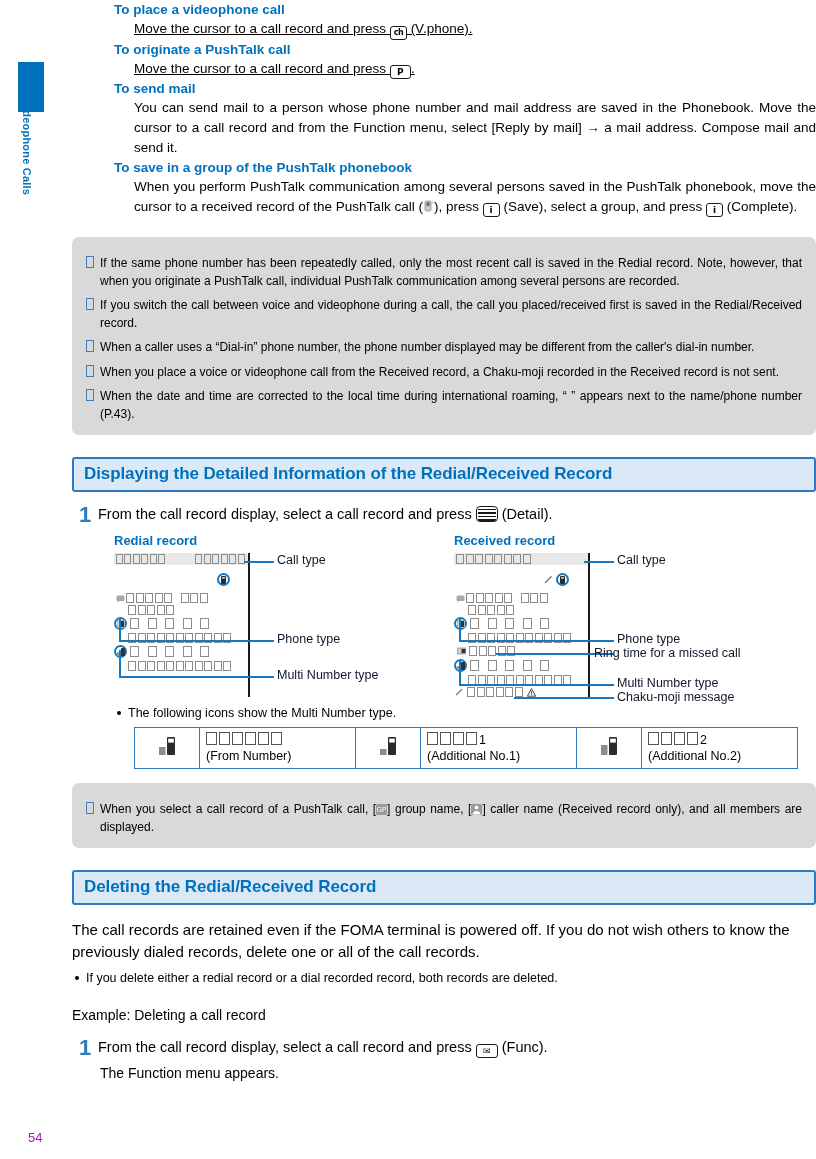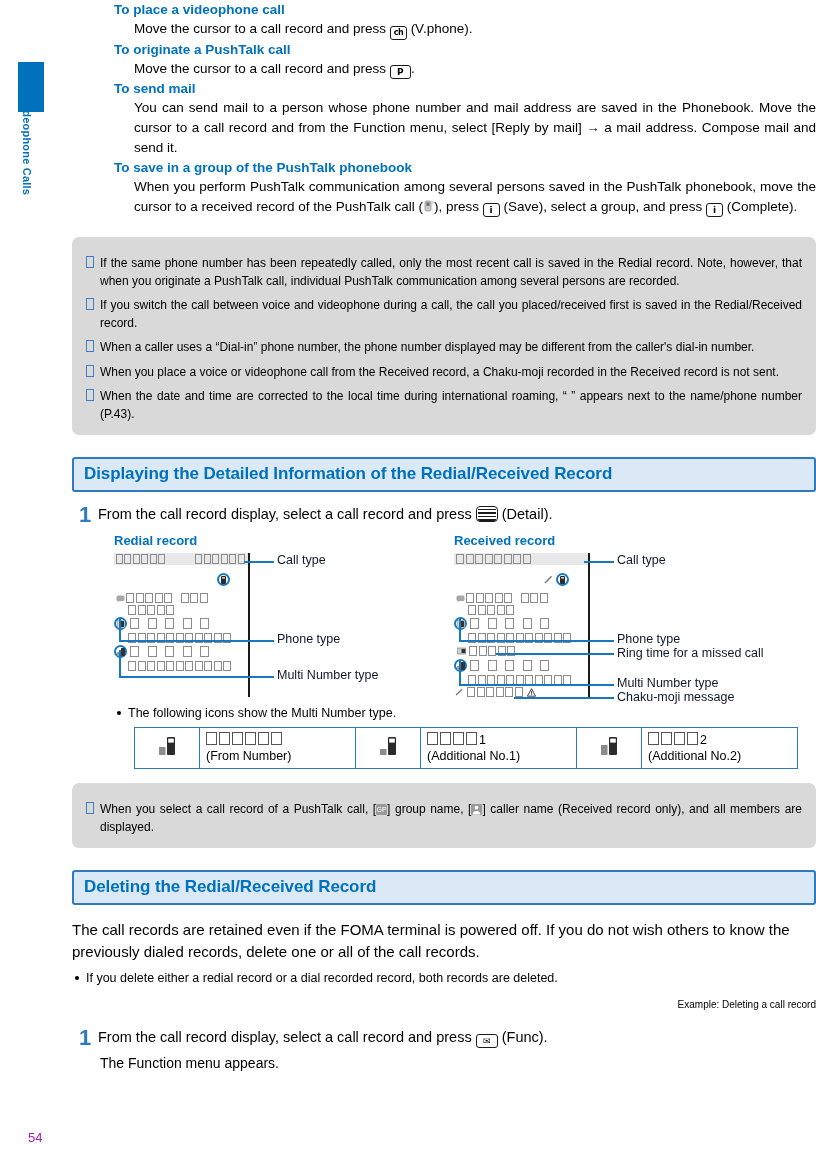--- a/index.html
+++ b/index.html
@@ -32,21 +32,21 @@
     position:absolute;left:72px;top:0;width:744px;
   }
   .sub-head{
     color:#0071bc;font-size:13.5px;font-weight:bold;line-height:19px;
     margin:0 0 0 42px;
   }
   .sub-body{
     font-size:13.5px;line-height:20px;margin:0 0 0 62px;
     text-align:justify;
   }
-  .sub-body.nofill{text-align:left;}
+  .sub-body.nofill{text-align:left;text-decoration:underline;}
   
   .key{
     display:inline-block;border:1.3px solid #1a1a1a;border-radius:3px;
     font-family:"DejaVu Sans", sans-serif;
     font-size:9px;line-height:12px;padding:0 2px;vertical-align:-2px;
     background:#fff;color:#000;font-weight:bold;min-width:11px;text-align:center;
   }
   .key.detail{
     padding:0;width:20px;height:14px;vertical-align:-3px;position:relative;
     border-radius:4px;overflow:hidden;
@@ -140,21 +140,21 @@
     border:1.4px solid #2e7ac0;padding:4px 6px;font-size:12.5px;line-height:16px;
     vertical-align:middle;
   }
   .ico-table td.ic{width:52px;text-align:center;}
   .big-tofu{
     display:inline-block;width:9px;height:11px;border:1px solid #555;
     margin-right:2px;vertical-align:-1px;
   }
   
   .body-para{font-size:15px;line-height:22px;margin-top:14px;text-align:left;}
-  .example-line{font-size:10px;line-height:20px;margin-top:8px;text-align:right;}
+  .example-line{font-size:14px;line-height:20px;margin-top:18px;}
 </style>
 </head>
 <body>
 
 <div id="side-tab"></div>
 <div id="side-label">Voice/Videophone Calls</div>
 <div id="page-number">54</div>
 
 <div id="content">
 
@@ -364,21 +364,21 @@
     <div class="lead h" style="left:470px;top:28px;width:30px;"></div>
     <div class="lead v" style="left:345px;top:85px;height:24px;"></div>
     <div class="lead h" style="left:345px;top:107px;width:155px;"></div>
     <div class="lead h" style="left:382px;top:120px;width:118px;"></div>
     <div class="lead v" style="left:345px;top:127px;height:26px;"></div>
     <div class="lead h" style="left:345px;top:151px;width:155px;"></div>
     <div class="lead h" style="left:400px;top:164px;width:100px;"></div>
 
     <div class="dg-label" style="left:503px;top:20px;">Call type</div>
     <div class="dg-label" style="left:503px;top:99px;">Phone type</div>
-    <div class="dg-label" style="left:503px;top:113px;">Ring time for a missed call</div>
+    <div class="dg-label" style="left:480px;top:113px;">Ring time for a missed call</div>
     <div class="dg-label" style="left:503px;top:143px;">Multi Number type</div>
     <div class="dg-label" style="left:503px;top:157px;">Chaku-moji message</div>
   </div>
 
   <div class="bullet-line">The following icons show the Multi Number type.</div>
 
   <table class="ico-table">
       <tbody>
         <tr>
     <td class="ic">

